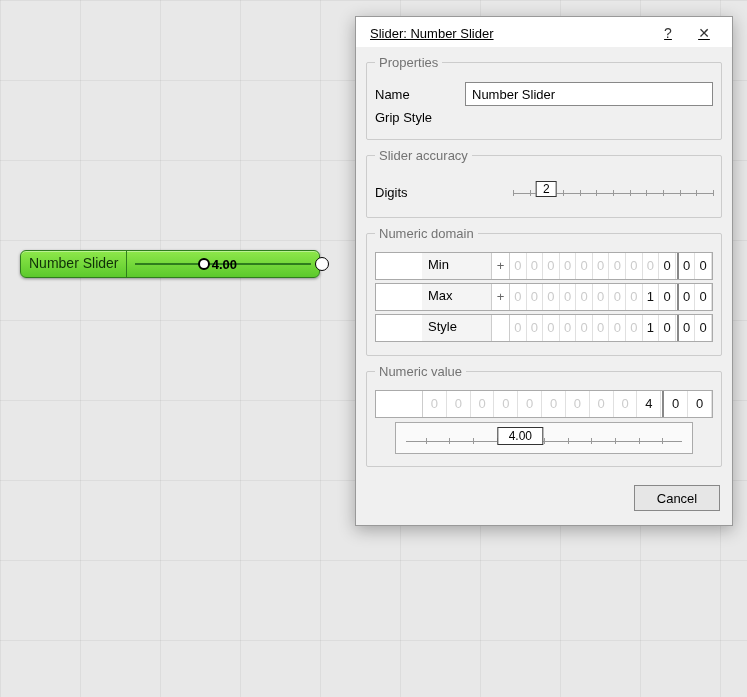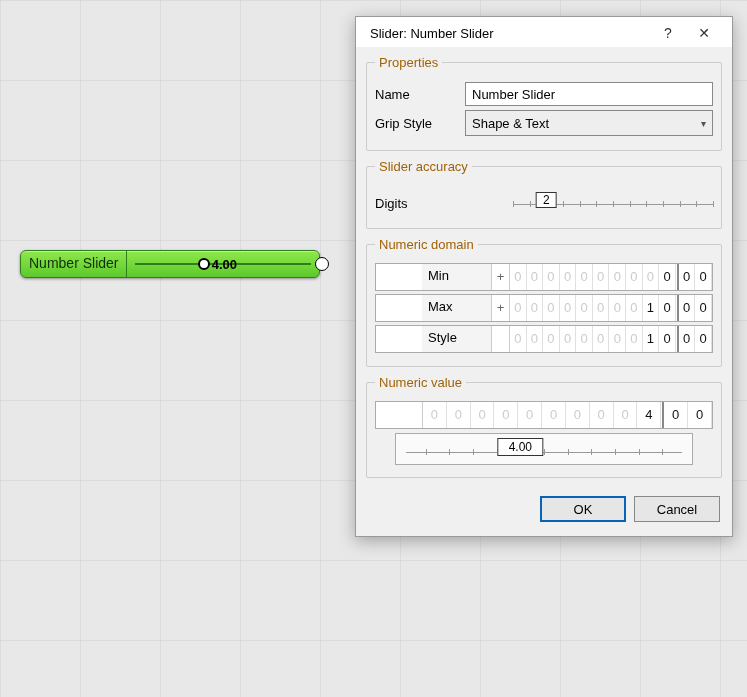--- a/index.html
+++ b/index.html
@@ -87,35 +87,36 @@
     background: #f0f0f0;
     border: 1px solid #999;
     box-shadow: 0 4px 16px rgba(0,0,0,0.3);
   }
   .titlebar {
     display: flex;
     align-items: center;
     padding: 8px 10px 6px 14px;
     background: #fff;
     font-size: 13px;
+    text-decoration: underline;
   }
   .titlebar .title { flex: 1; }
   .titlebar .tb-btn {
     width: 36px;
     text-align: center;
     font-size: 14px;
     color: #333;
   }
   fieldset {
     border: 1px solid #ccc;
     border-radius: 2px;
     margin: 8px 10px;
     padding: 8px 8px 10px 8px;
   }
-  legend { padding: 0 4px; color: #a16207; font-size: 13px; }
+  legend { padding: 0 4px; color: #737373; font-size: 13px; }
   .row { display: flex; align-items: center; margin: 4px 0; }
   .row .lbl { width: 90px; }
   .row .field { flex: 1; }
   input[type=text].tx {
     width: 100%; height: 24px;
     border: 1px solid #888;
     background: #fff;
     padding: 2px 6px;
     font-size: 13px;
   }
@@ -278,26 +279,20 @@
   </div>
 
   <fieldset>
     <legend>Properties</legend>
     <div class="row">
       <div class="lbl">Name</div>
       <div class="field"><input type="text" class="tx" value="Number Slider" style=""></div>
     </div>
     <div class="row">
       <div class="lbl">Grip Style</div>
-      <div class="field">
-        <div class="sel">
-          <span>Shape &amp; Text</span>
-          <span class="chev">▾</span>
-        </div>
-      </div>
     </div>
   </fieldset>
 
   <fieldset>
     <legend>Slider accuracy</legend>
     <div class="row" style="margin-top:10px;gap:48px;">
       <div class="lbl">Digits</div>
       <div class="field">
         <div class="digits-track" id="digits-track">
           <div class="line"></div>
@@ -413,16 +408,15 @@
         <div class="tick" style="left: 58%;"></div>
         <div class="tick" style="left: 66%;"></div>
         <div class="tick" style="left: 74%;"></div>
         <div class="tick" style="left: 82%;"></div>
         <div class="tick" style="left: 90%;"></div>
         <div class="box" style="left: 42%;">4.00</div>
       </div>
   </fieldset>
 
   <div class="btnbar">
-    <div class="btn primary">OK</div>
     <div class="btn">Cancel</div>
   </div>
 </div>
 
 </body></html>

